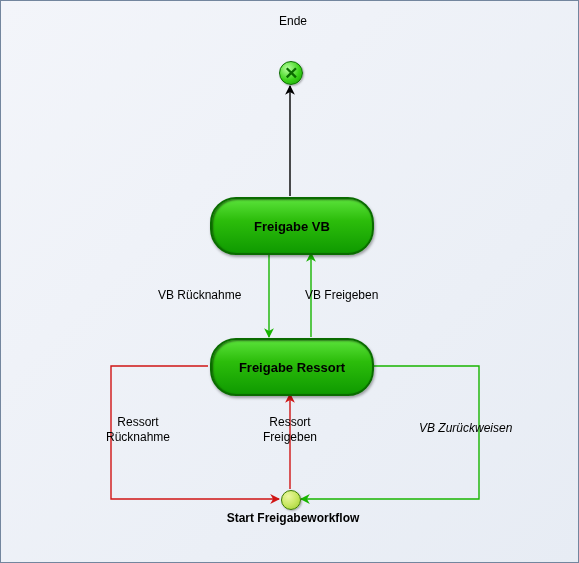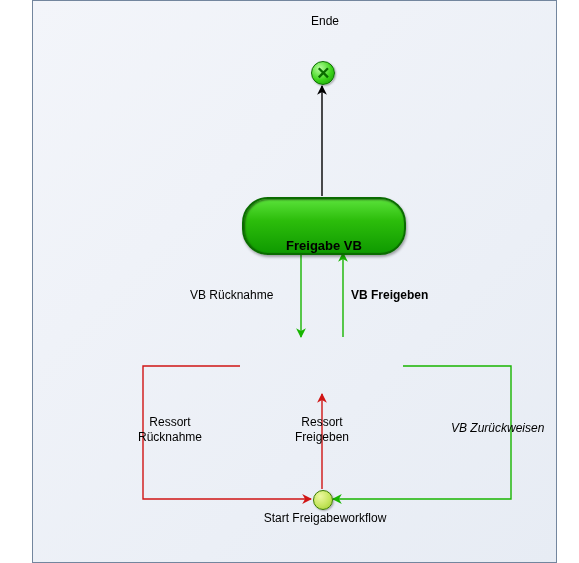--- a/index.html
+++ b/index.html
@@ -1,18 +1,18 @@
 <!DOCTYPE html>
 <html><head>
 <meta charset="utf-8">
 <style>
   html,body{margin:0;padding:0;width:579px;height:563px;overflow:hidden;font-family:Arial,Helvetica,sans-serif;}
-  .canvas{position:relative;width:525px;height:563px;border:1px solid #73869e;background:linear-gradient(135deg,#f3f5fa 0%,#e7ecf4 100%);box-sizing:border-box;margin-left:32px;}
+  .canvas{position:relative;width:579px;height:563px;border:1px solid #73869e;background:linear-gradient(135deg,#f3f5fa 0%,#e7ecf4 100%);box-sizing:border-box;}
   svg{position:absolute;top:0;left:0;}
-  .node-box{position:absolute;width:160px;height:54px;border:2px solid #0a6b00;border-radius:26px;background:linear-gradient(to bottom,#5ae23a 0%,#2cbd0b 40%,#0f9a00 100%);text-align:center;display:flex;align-items:flex-end;justify-content:center;font-weight:bold;font-size:13px;color:#000;box-shadow:1px 1px 2px rgba(0,0,0,0.5) inset,1px 2px 3px rgba(0,0,0,0.35);}
+  .node-box{position:absolute;width:160px;height:54px;border:2px solid #0a6b00;border-radius:26px;background:linear-gradient(to bottom,#5ae23a 0%,#2cbd0b 40%,#0f9a00 100%);text-align:center;display:flex;align-items:center;justify-content:center;font-weight:bold;font-size:13px;color:#000;box-shadow:1px 1px 2px rgba(0,0,0,0.5) inset,1px 2px 3px rgba(0,0,0,0.35);}
   .end-node{position:absolute;width:22px;height:22px;border:1.5px solid #0a6b00;border-radius:50%;background:radial-gradient(circle at 35% 30%,#b8ff9f 0%,#3dd41b 55%,#0f9a00 100%);display:flex;align-items:center;justify-content:center;color:#0a6b00;font-size:20px;font-weight:bold;box-shadow:1px 1px 2px rgba(0,0,0,0.3);}
   .start-node{position:absolute;width:18px;height:18px;border:1.5px solid #3a7b00;border-radius:50%;background:radial-gradient(circle at 35% 30%,#ecf7a1 0%,#c6e65e 55%,#9acb2e 100%);box-shadow:1px 1px 2px rgba(0,0,0,0.3);}
   .lbl{position:absolute;font-size:12px;color:#000;text-align:center;line-height:15px;white-space:nowrap;}
 </style>
 </head>
 <body>
 
 <div class="canvas">
 
   <svg width="579" height="563">
@@ -45,26 +45,29 @@
     <span>Ende</span><br>
   </div>
   <div class="end-node" style="left:278px;top:60px;">
     <span style="transform:scale(0.85);">✕</span>
   </div>
 
   <div class="node-box" style="left:209px;top:196px;">
     <span>Freigabe VB</span>
   </div>
 
+  <div class="node-box" style="left:209px;top:337px;">
+    <span>Freigabe Ressort</span>
+  </div>
 
   <div class="start-node" style="left:280px;top:489px;"></div>
-  <div class="lbl" style="left:222px;top:510px;width:140px;">Start Freigabeworkflow</div>
+  <div class="lbl" style="left:222px;top:510px;width:140px;font-weight:bold;">Start Freigabeworkflow</div>
 
   <div class="lbl" style="left:157px;top:287px;">VB Rücknahme</div>
-  <div class="lbl" style="left:318px;top:287px;font-weight:bold;">VB Freigeben</div>
+  <div class="lbl" style="left:304px;top:287px;">VB Freigeben</div>
 
   <div class="lbl" style="left:105px;top:414px;text-align:center;">
     <span>Ressort</span><br>
     <span>Rücknahme</span>
   </div>
 
   <div class="lbl" style="left:243px;top:414px;width:92px;">
     <span>Ressort</span><br>
     <span>Freigeben</span>
   </div>

